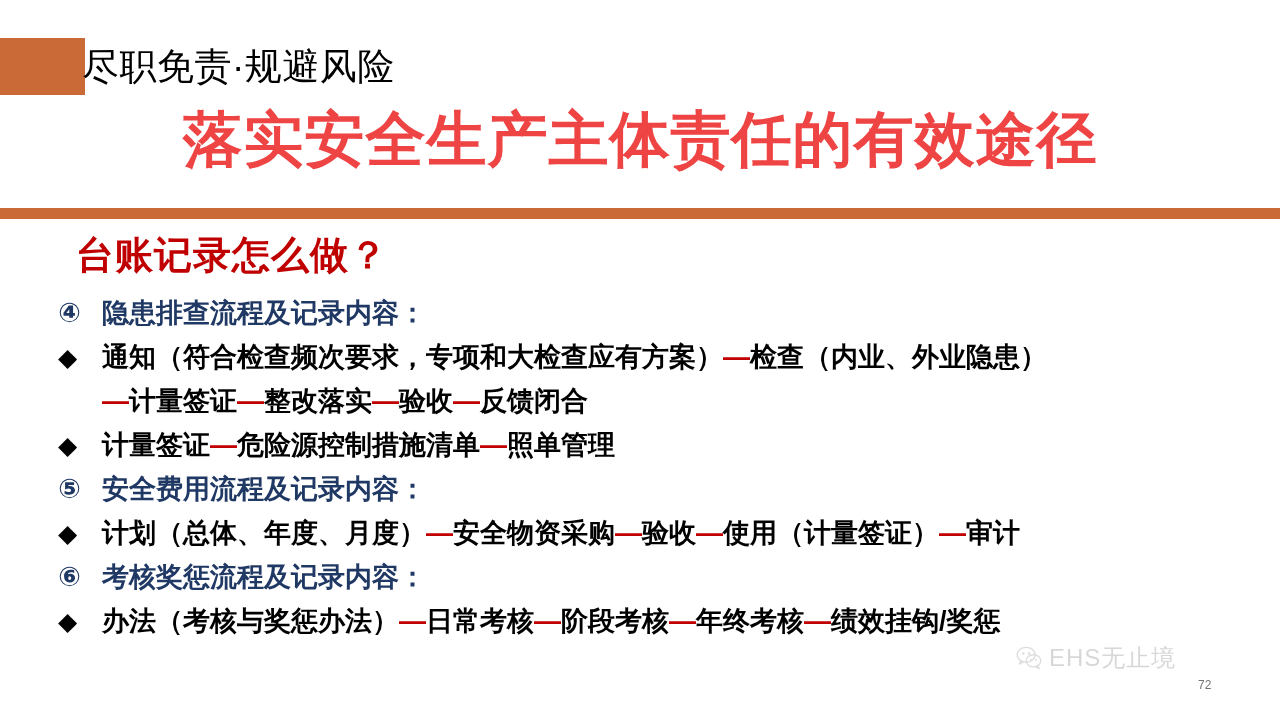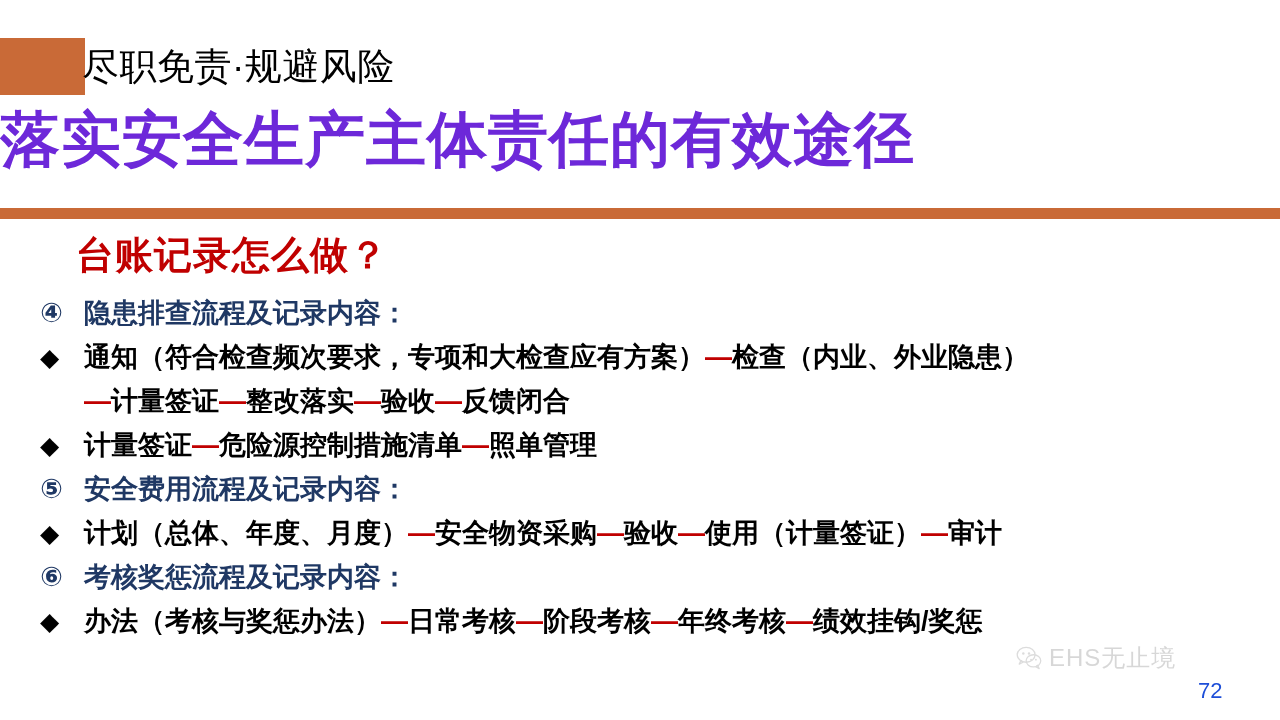--- a/index.html
+++ b/index.html
@@ -33,25 +33,25 @@
     color: #000000;
     font-weight: 400;
     letter-spacing: 0.5px;
     white-space: nowrap;
   }
   #main-title {
     position: absolute;
     left: 0;
     right: 0;
     top: 103px;
-    text-align: left;
+    text-align: center;
     font-size: 60px;
     line-height: 74px;
     font-weight: bold;
-    color: #6d28d9;
+    color: #ef4444;
     letter-spacing: 1px;
     white-space: nowrap;
   }
   #orange-divider {
     position: absolute;
     left: 0;
     top: 208px;
     width: 1280px;
     height: 11px;
     background: #C96A37;
@@ -66,21 +66,21 @@
     line-height: 50px;
     font-weight: bold;
     color: #C00000;
     letter-spacing: 1px;
     white-space: nowrap;
     margin-left: 14px;
   }
 
   #content-list {
     position: absolute;
-    left: 40px;
+    left: 58px;
     top: 291px;
     width: 1215px;
   }
 
   .line {
     font-size: 27px;
     line-height: 44px;
     font-weight: bold;
     color: #000000;
     white-space: nowrap;
@@ -133,22 +133,22 @@
     font-size: 24px;
     line-height: 26px;
     color: #C9C9C9;
     letter-spacing: 1px;
     white-space: nowrap;
   }
   #page-number {
     position: absolute;
     left: 1198px;
     top: 678px;
-    font-size: 22px;
-    color: #1d4ed8;
+    font-size: 12px;
+    color: #737373;
     white-space: nowrap;
   }
 </style>
 </head>
 <body>
 
 <div id="orange-square"></div>
 
 <div id="header-subtitle">尽职免责·规避风险</div>
 

